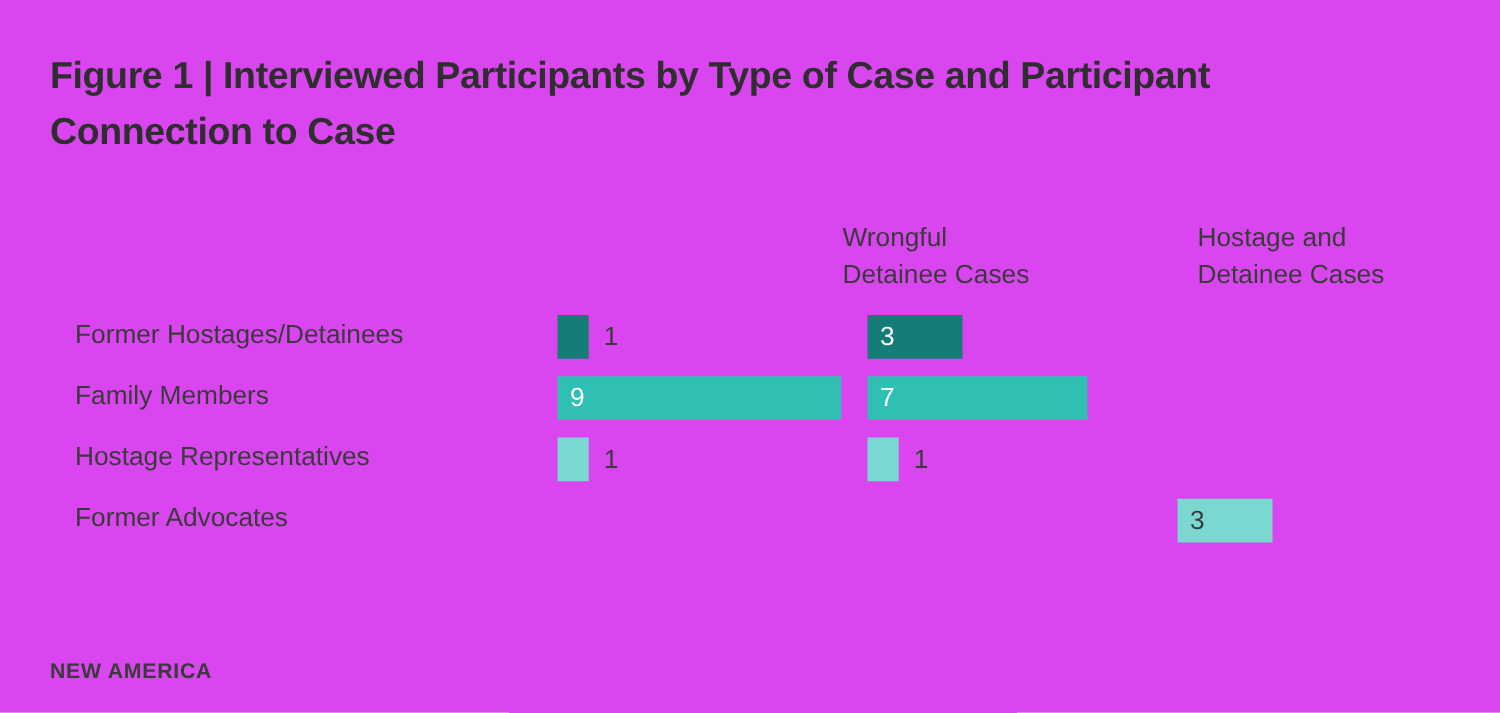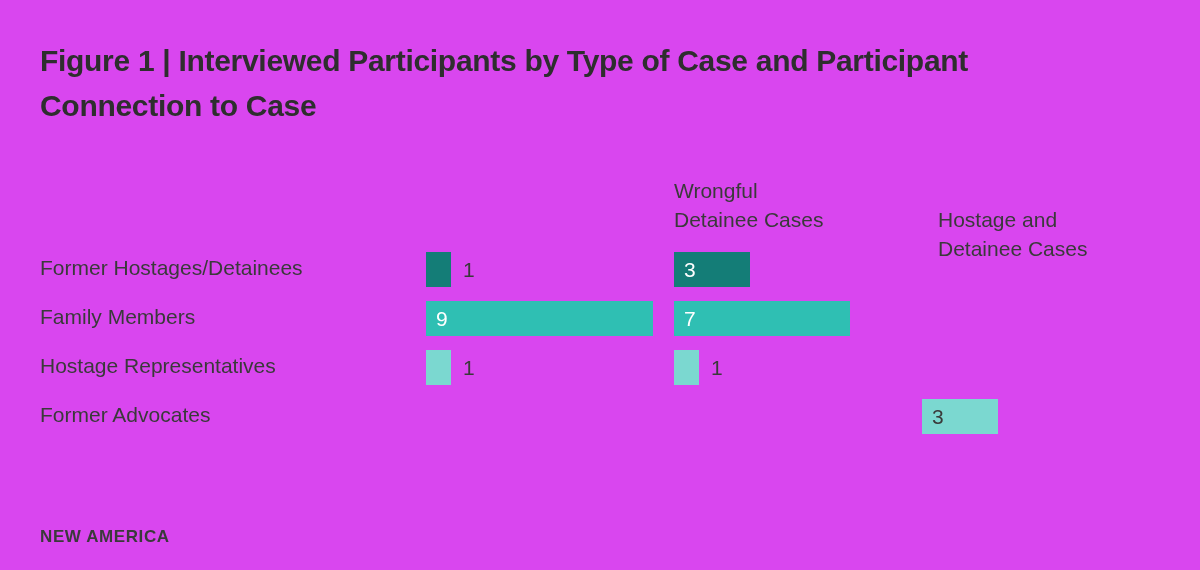--- a/index.html
+++ b/index.html
@@ -45,28 +45,29 @@
   .col-header {
     position: absolute;
     top: 0;
     font-size: 21px;
     line-height: 29px;
     color: #3a3a3a;
     white-space: pre-line;
   }
   .col-header.c0 { left: 426px; width: 230px; }
   .col-header.c1 { left: 674px; width: 230px; }
-  .col-header.c2 { left: 938px; width: 230px; margin-top: 29px; }
+  .col-header.c2 { left: 958px; width: 230px; }
 
   
   .rows {
     position: absolute;
     top: 250px;
     left: 0;
     width: 1052px;
+    padding-left: 20px;
   }
   .row {
     position: relative;
     height: 49px;
   }
   .row-label {
     position: absolute;
     left: 40px;
     top: 5px;
     font-size: 21px;

